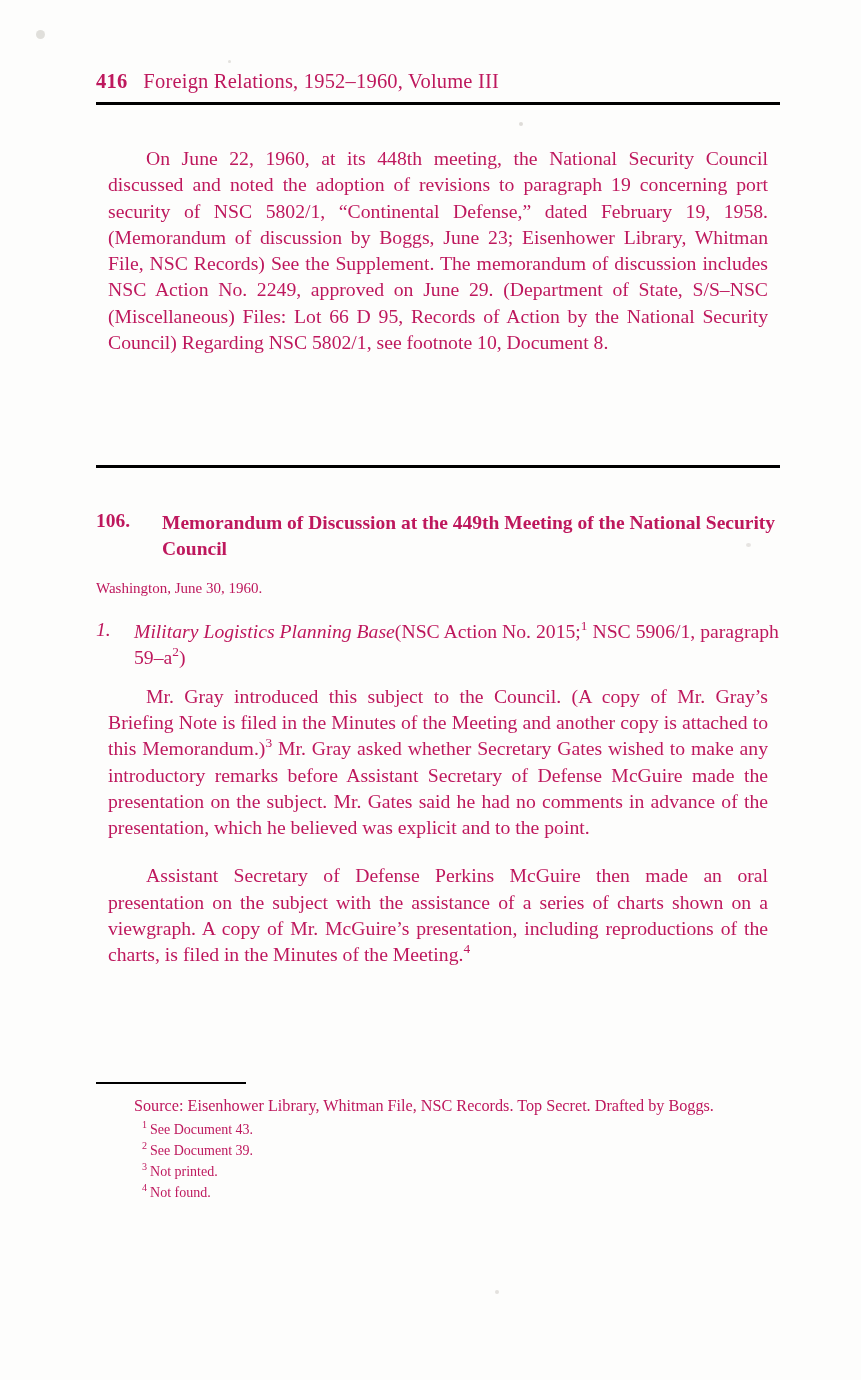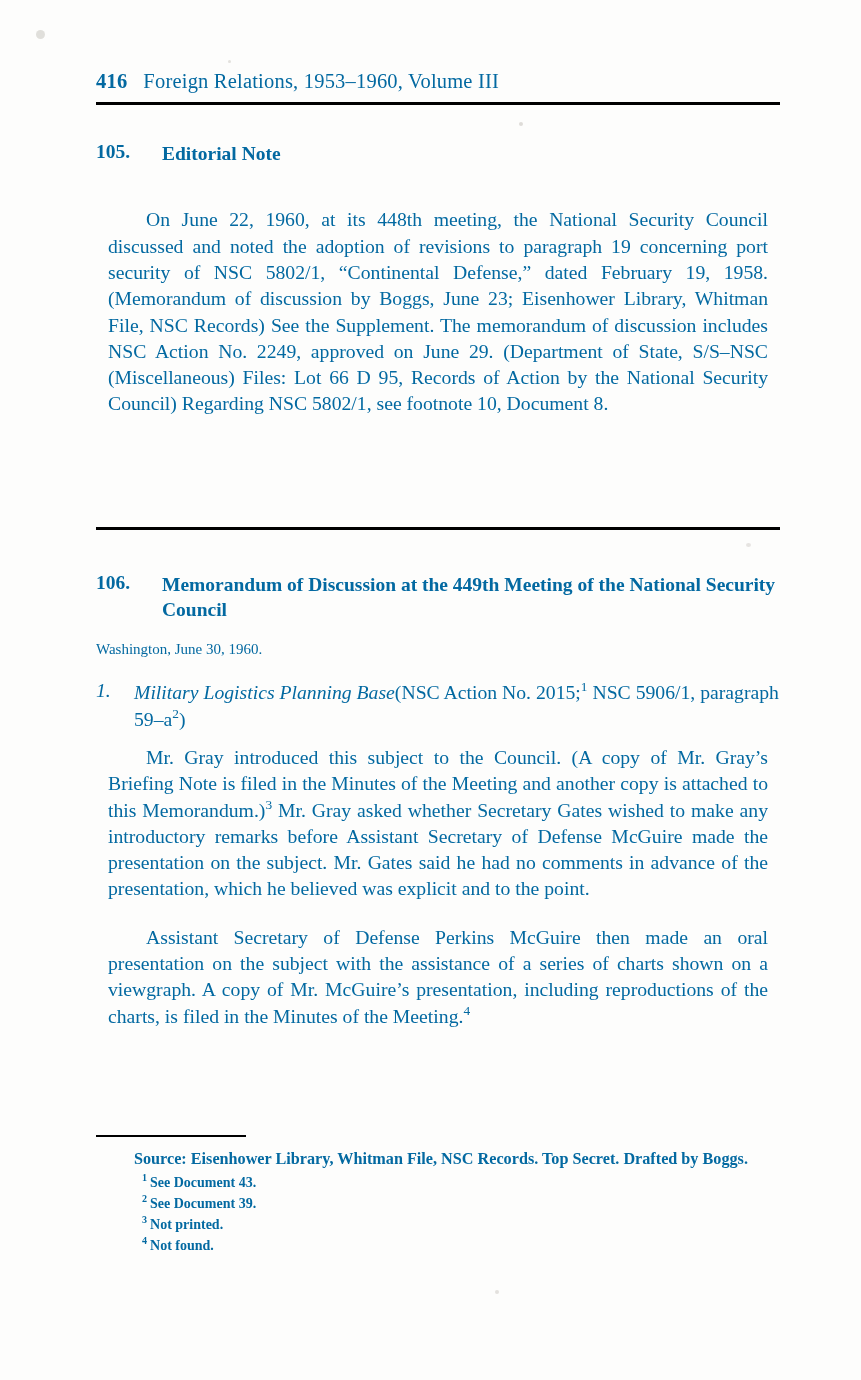--- a/index.html
+++ b/index.html
@@ -6,21 +6,21 @@
     margin: 0;
     padding: 0;
     background: #ffffff;
   }
   .page {
     position: relative;
     width: 861px;
     height: 1380px;
     background: #fdfdfc;
     font-family: "Liberation Serif", serif;
-    color: #0369a1;
+    color: #be185d;
     overflow: hidden;
   }
   .content {
     position: absolute;
     left: 96px;
     top: 0;
     width: 684px;
     height: 1380px;
   }
 
@@ -114,23 +114,22 @@
   sup {
     font-size: 0.68em;
     vertical-align: super;
     line-height: 0;
   }
 
   
   .fn-area {
     position: absolute;
     left: 96px;
-    top: 1135px;
+    top: 1082px;
     width: 684px;
-    font-weight: bold;
   }
   .fn-rule {
     width: 150px;
     height: 2px;
     background: #000;
     margin-bottom: 12px;
   }
   .fn-source {
     font-size: 16.2px;
     line-height: 1.34;
@@ -161,28 +160,24 @@
   <div class="speck" style="left:36px;top:30px;width:9px;height:9px;opacity:.55;"></div>
   <div class="speck" style="left:519px;top:122px;width:4px;height:4px;opacity:.6;"></div>
   <div class="speck" style="left:228px;top:60px;width:3px;height:3px;opacity:.5;"></div>
   <div class="speck" style="left:746px;top:543px;width:5px;height:4px;opacity:.45;"></div>
   <div class="speck" style="left:495px;top:1290px;width:4px;height:4px;opacity:.5;"></div>
 
   <div class="content">
 
     <div class="runhead">
       <span class="folio">416</span>
-      <span class="title">Foreign Relations, 1953–1960, Volume III</span>
+      <span class="title">Foreign Relations, 1952–1960, Volume III</span>
     </div>
     <div class="rule"></div>
 
-    <div class="doc-head">
-      <span class="num">105.</span>
-      <span class="htext">Editorial Note</span>
-    </div>
 
     <div class="body-block" style="margin-top:40px;">
       <p class="indent">On June 22, 1960, at its 448th meeting, the National Security Council discussed and noted the adoption of revisions to paragraph 19 concerning port security of NSC 5802/1, “Continental Defense,” dated February 19, 1958. (Memorandum of discussion by Boggs, June 23; Eisenhower Library, Whitman File, NSC Records) See the Supplement. The memorandum of discussion includes NSC Action No. 2249, approved on June 29. (Department of State, S/S–NSC (Miscellaneous) Files: Lot 66 D 95, Records of Action by the National Security Council) Regarding NSC 5802/1, see footnote 10, Document 8.</p>
     </div>
 
     <div class="section-rule"></div>
 
     <div class="doc-head" style="margin-top:42px;">
       <span class="num">106.</span>
       <span class="htext">Memorandum of Discussion at the 449th Meeting of the National Security Council</span>

